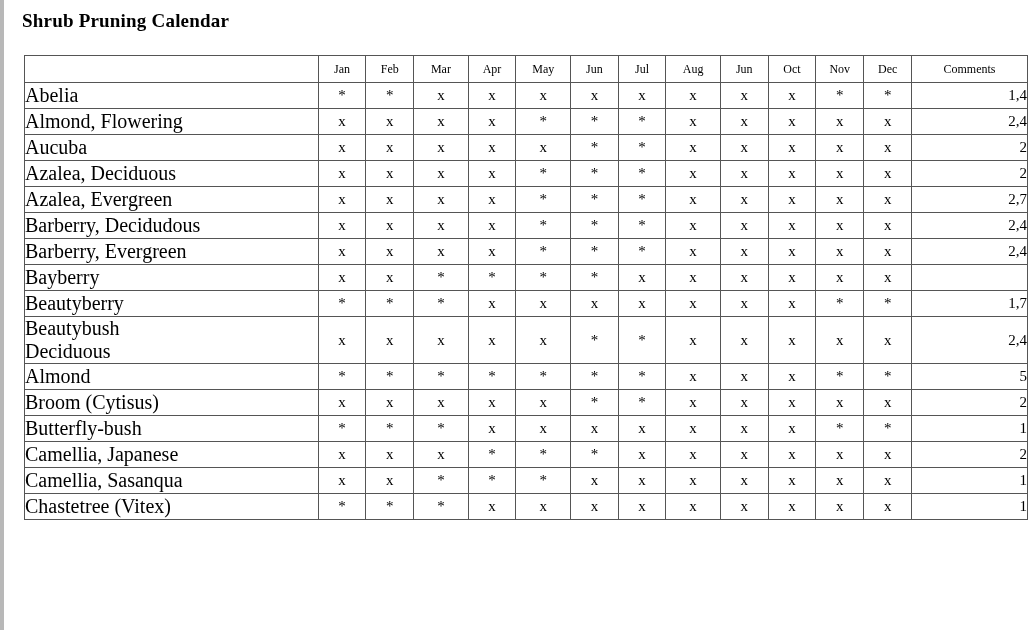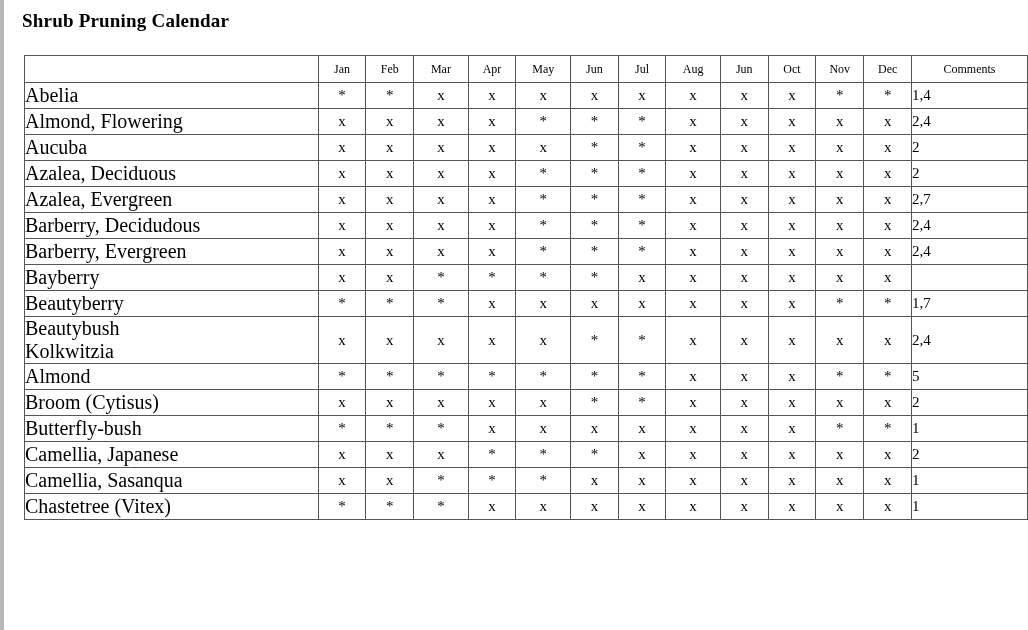--- a/index.html
+++ b/index.html
@@ -60,21 +60,21 @@
     font-size: 20px;
     line-height: 1.16;
     white-space: pre-line;
   }
   td.mark {
     text-align: center;
     font-size: 15px;
     height: 25px;
   }
   td.cmt {
-    text-align: left;
+    text-align: right;
     font-size: 15px;
   }
 </style>
 </head>
 <body>
 
 <div id="page">
 
   <div id="title">Shrub Pruning Calendar</div>
 
@@ -238,21 +238,21 @@
             <td class="mark">x</td>
             <td class="mark">x</td>
             <td class="mark">x</td>
             <td class="mark">x</td>
             <td class="mark">*</td>
             <td class="mark">*</td>
             <td class="cmt">1,7</td>
           </tr>
           <tr>
             <td class="name">Beautybush
-Kolkwitzia</td>
+Deciduous</td>
             <td class="mark">x</td>
             <td class="mark">x</td>
             <td class="mark">x</td>
             <td class="mark">x</td>
             <td class="mark">x</td>
             <td class="mark">*</td>
             <td class="mark">*</td>
             <td class="mark">x</td>
             <td class="mark">x</td>
             <td class="mark">x</td>

